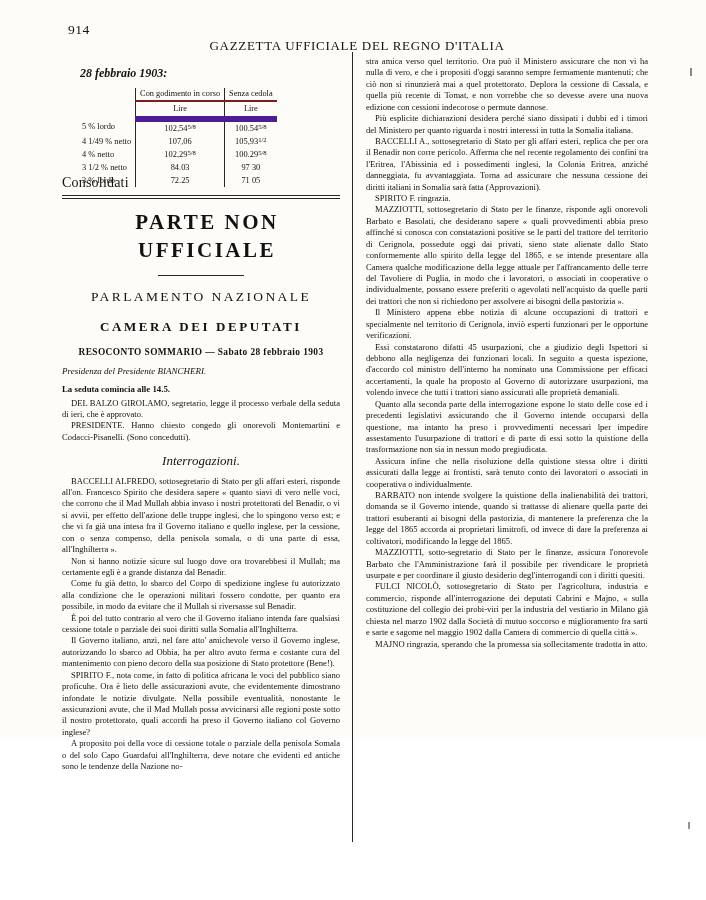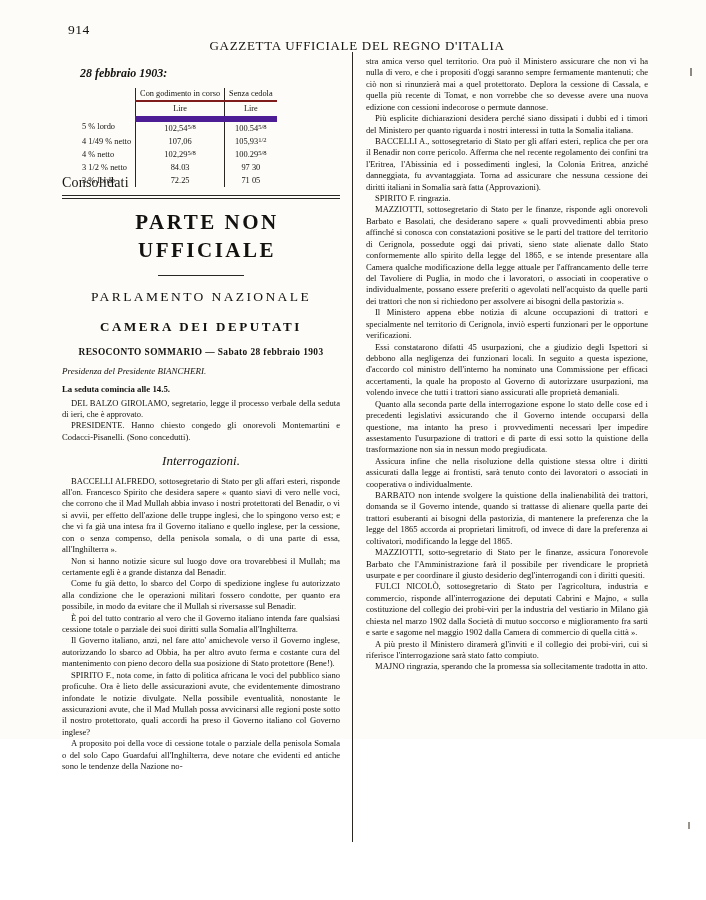--- a/index.html
+++ b/index.html
@@ -309,17 +309,16 @@
     <p class="body">BACCELLI A., sottosegretario di Stato per gli affari esteri, replica che per ora il Benadir non corre pericolo. Afferma che nel recente regolamento dei confini tra l'Eritrea, l'Abissinia ed i possedimenti inglesi, la Colonia Eritrea, anziché danneggiata, fu avvantaggiata. Torna ad assicurare che nessuna cessione dei diritti italiani in Somalia sarà fatta (Approvazioni).</p>
     <p class="body">SPIRITO F. ringrazia.</p>
     <p class="body">MAZZIOTTI, sottosegretario di Stato per le finanze, risponde agli onorevoli Barbato e Basolati, che desiderano sapere « quali provvedimenti abbia preso affinché si conosca con constatazioni positive se le parti del trattore del territorio di Cerignola, possedute oggi dai privati, sieno state alienate dallo Stato conformemente allo spirito della legge del 1865, e se intende presentare alla Camera qualche modificazione della legge attuale per l'affrancamento delle terre del Tavoliere di Puglia, in modo che i lavoratori, o associati in cooperative o individualmente, possano essere preferiti o agevolati nell'acquisto da quelle parti dei trattori che non si richiedono per assolvere ai bisogni della pastorizia ».</p>
     <p class="body">Il Ministero appena ebbe notizia di alcune occupazioni di trattori e specialmente nel territorio di Cerignola, inviò esperti funzionari per le opportune verificazioni.</p>
     <p class="body">Essi constatarono difatti 45 usurpazioni, che a giudizio degli Ispettori si debbono alla negligenza dei funzionari locali. In seguito a questa ispezione, d'accordo col ministro dell'interno ha nominato una Commissione per efficaci accertamenti, la quale ha proposto al Governo di autorizzare usurpazioni, ma volendo invece che tutti i trattori siano assicurati alle proprietà demaniali.</p>
     <p class="body">Quanto alla seconda parte della interrogazione espone lo stato delle cose ed i precedenti legislativi assicurando che il Governo intende occuparsi della questione, ma intanto ha preso i provvedimenti necessari lper impedire assestamento l'usurpazione di trattori e di parte di essi sotto la quistione della trasformazione non sia in nessun modo pregiudicata.</p>
     <p class="body">Assicura infine che nella risoluzione della quistione stessa oltre i diritti assicurati dalla legge ai frontisti, sarà tenuto conto dei lavoratori o associati in cooperativa o individualmente.</p>
     <p class="body">BARBATO non intende svolgere la quistione della inalienabilità dei trattori, domanda se il Governo intende, quando si trattasse di alienare quella parte dei trattori esuberanti ai bisogni della pastorizia, di mantenere la preferenza che la legge del 1865 accorda ai proprietari limitrofi, od invece di dare la preferenza ai coltivatori, modificando la legge del 1865.</p>
     <p class="body">MAZZIOTTI, sotto-segretario di Stato per le finanze, assicura l'onorevole Barbato che l'Amministrazione farà il possibile per rivendicare le proprietà usurpate e per coordinare il giusto desiderio degl'interrogandi con i diritti quesiti.</p>
     <p class="body">FULCI NICOLÒ, sottosegretario di Stato per l'agricoltura, industria e commercio, risponde all'interrogazione dei deputati Cabrini e Majno, « sulla costituzione del collegio dei probi-viri per la industria del vestiario in Milano già chiesta nel marzo 1902 dalla Società di mutuo soccorso e miglioramento fra sarti e sarte e sagome nel maggio 1902 dalla Camera di commercio di quella città ».</p>
-    <p class="body">A più presto il Ministero diramerà gl'inviti e il collegio dei probi-viri, cui si riferisce l'interrogazione sarà stato fatto compiuto.</p>
     <p class="body">MAJNO ringrazia, sperando che la promessa sia sollecitamente tradotta in atto.</p>
   </div>
 
 </div>
 
 </body></html>

